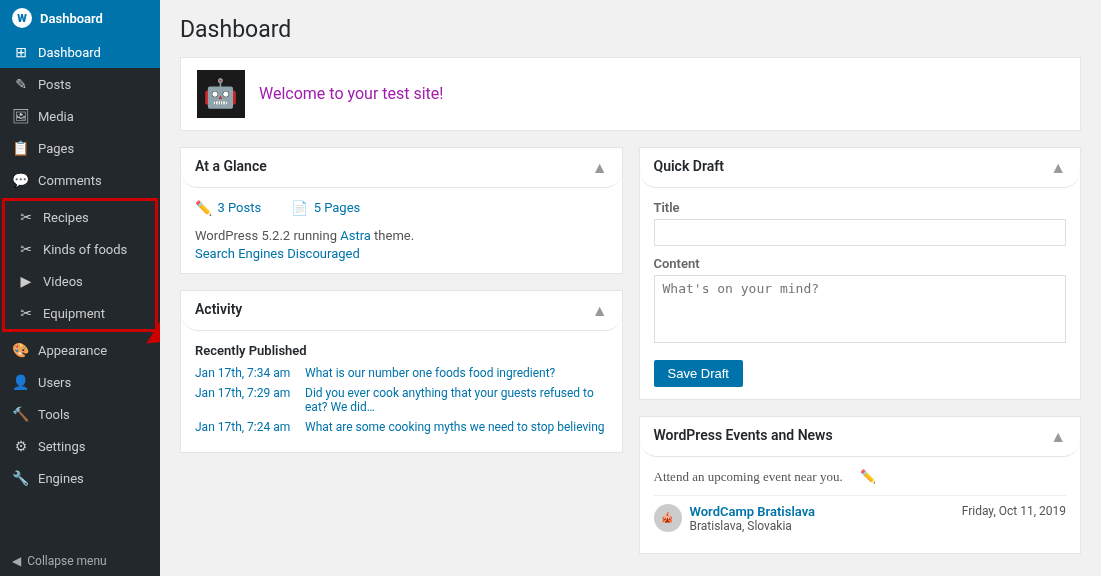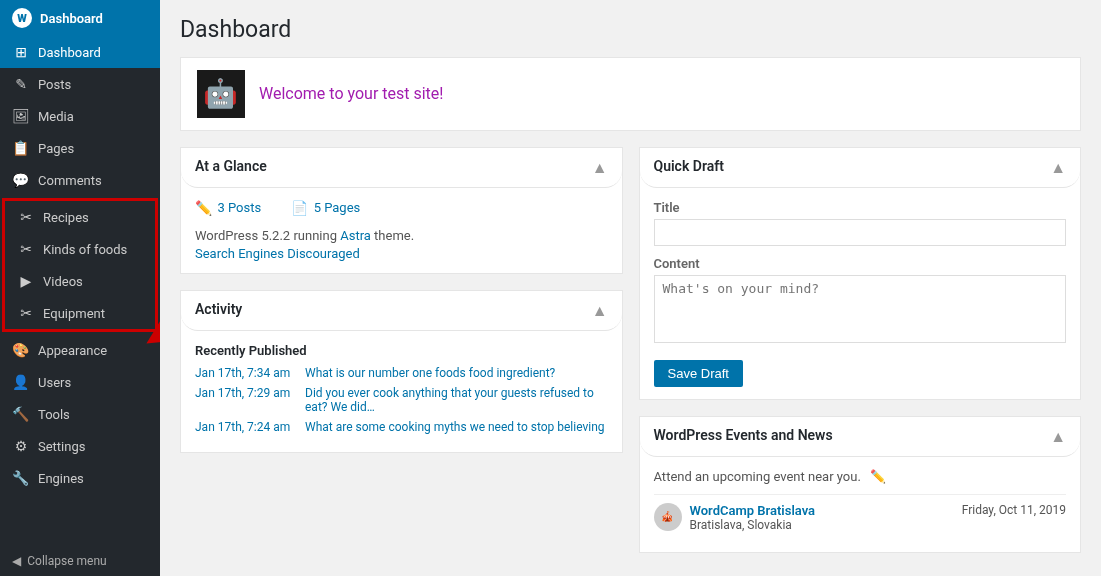--- a/index.html
+++ b/index.html
@@ -193,21 +193,21 @@
       color: #fff;
       border: none;
       padding: 6px 14px;
       font-size: 13px;
       cursor: pointer;
       border-radius: 2px;
       margin-top: 4px;
     }
 
     
-    .events-attend { font-size: 13px; color: #555; margin-bottom: 10px; display: flex; align-items: center; gap: 10px; }
+    .events-attend { font-size: 13px; color: #555; margin-bottom: 10px; display: flex; align-items: center; gap: 18px; font-family: Liberation Serif, serif; }
     .pencil-icon { font-size: 13px; }
     .event-item { display: flex; justify-content: space-between; align-items: flex-start; border-top: 1px solid #eee; padding: 8px 0; }
     .event-left { display: flex; gap: 8px; align-items: flex-start; }
     .event-avatar { width: 28px; height: 28px; background: #ccc; border-radius: 50%; display: flex; align-items: center; justify-content: center; font-size: 10px; flex-shrink: 0; overflow: hidden; }
     .event-name { color: #0073aa; text-decoration: none; font-size: 13px; font-weight: 600; }
     .event-location { font-size: 12px; color: #555; }
     .event-date { font-size: 12px; color: #555; text-align: right; white-space: nowrap; }
   </style>
 </head>
 <body>

